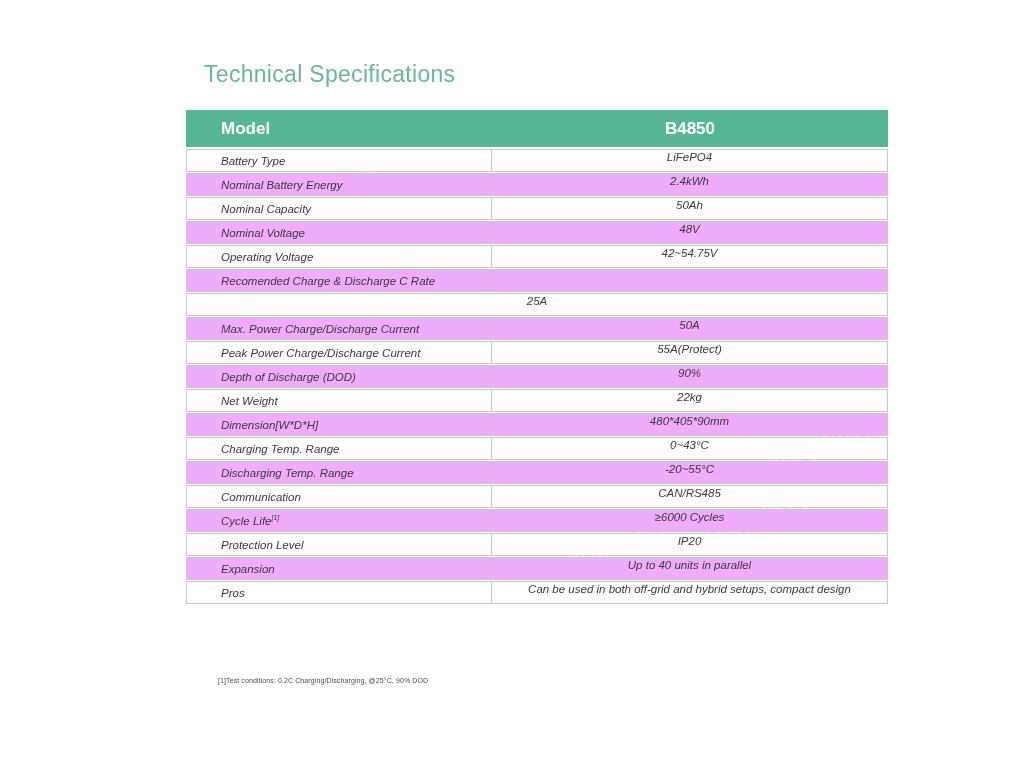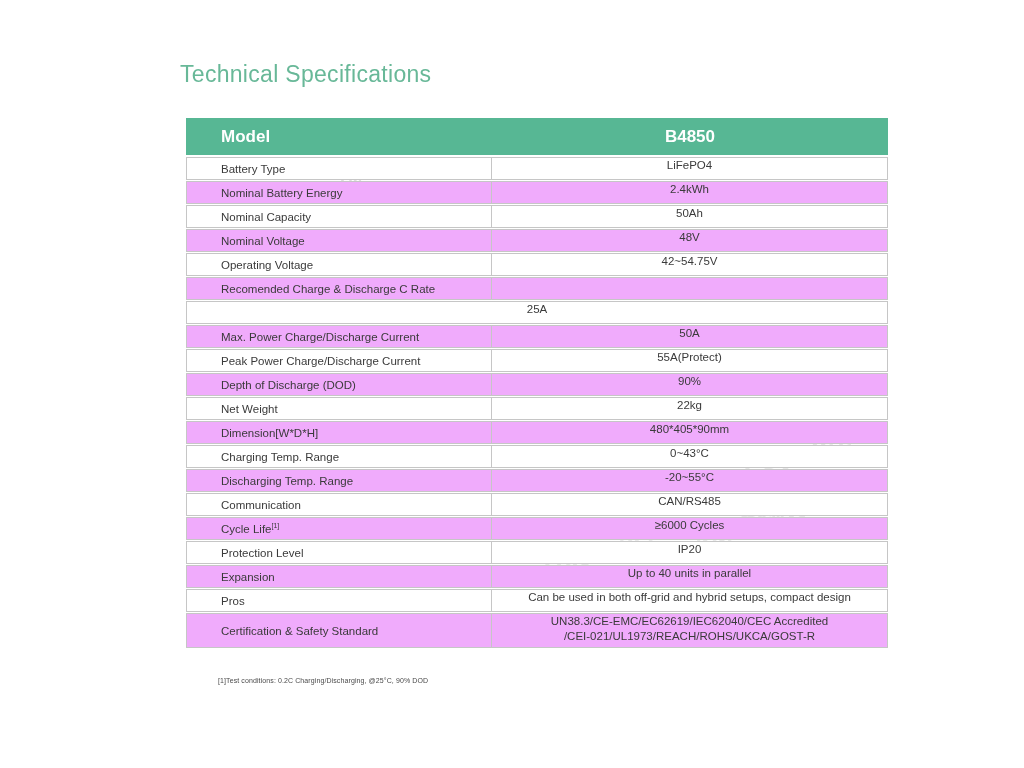--- a/index.html
+++ b/index.html
@@ -4,34 +4,34 @@
 <title>Technical Specifications</title>
 <style>
   * { margin:0; padding:0; box-sizing:border-box; }
   html,body { background:#ffffff; }
   body { font-family:"Liberation Sans", sans-serif; }
   .page {
     position:relative; width:1024px; height:768px;
     background:#ffffff; overflow:hidden;
   }
   .page-title {
-    position:absolute; left:180px; top:61px;
+    position:absolute; left:204px; top:61px;
     font-size:23px; font-weight:400; color:#68b898; letter-spacing:0.3px;
   }
-  .spec-table { position:absolute; left:186px; top:110px; width:702px;margin-top:8px; }
+  .spec-table { position:absolute; left:186px; top:110px; width:702px; }
   .header-row {
     display:flex; align-items:center; height:37px; margin-bottom:2px;
     background:#57b794; color:#ffffff; font-weight:bold; font-size:17px;
   }
   .h-left { width:306px; padding-left:35px; }
   .h-right { flex:1; text-align:center; }
   .row {
     display:flex; align-items:stretch; height:23px; margin-bottom:1px;
     border:1px solid #c6c6c6; background:#ffffff;
-    font-size:11.5px; color:#3a3a3a;
+    font-size:11.5px; color:#3a3a3a;font-style:italic;
   }
   .row.alt { background:#f0abfc; }
   .row.tall { height:35px; }
   .cell-label {
     width:305px; padding-left:34px; border-right:1px solid #c6c6c6;
     display:flex; align-items:center;
   }
   .cell-label sup { font-size:7px; vertical-align:super; line-height:0; }
   .cell-value {
     flex:1; display:flex; flex-direction:column; 
@@ -223,28 +223,19 @@
 
   <div class="row">
     <div class="cell-label">
             <span>Pros</span>
           </div>
     <div class="cell-value">
             <div>Can be used in both off-grid and hybrid setups, compact design</div>
           </div>
   </div>
 
-  <div class="row alt tall">
-    <div class="cell-label">
-            <span>Certification &amp; Safety Standard</span>
-          </div>
-    <div class="cell-value">
-            <div>UN38.3/CE-EMC/EC62619/IEC62040/CEC Accredited</div>
-            <div>/CEI-021/UL1973/REACH/ROHS/UKCA/GOST-R</div>
-          </div>
-  </div>
 
 </div>
   </div>
 
   <div class="footnote">[1]Test conditions: 0.2C Charging/Discharging, @25°C, 90% DOD</div>
 
 </div>
 
 </body></html>

